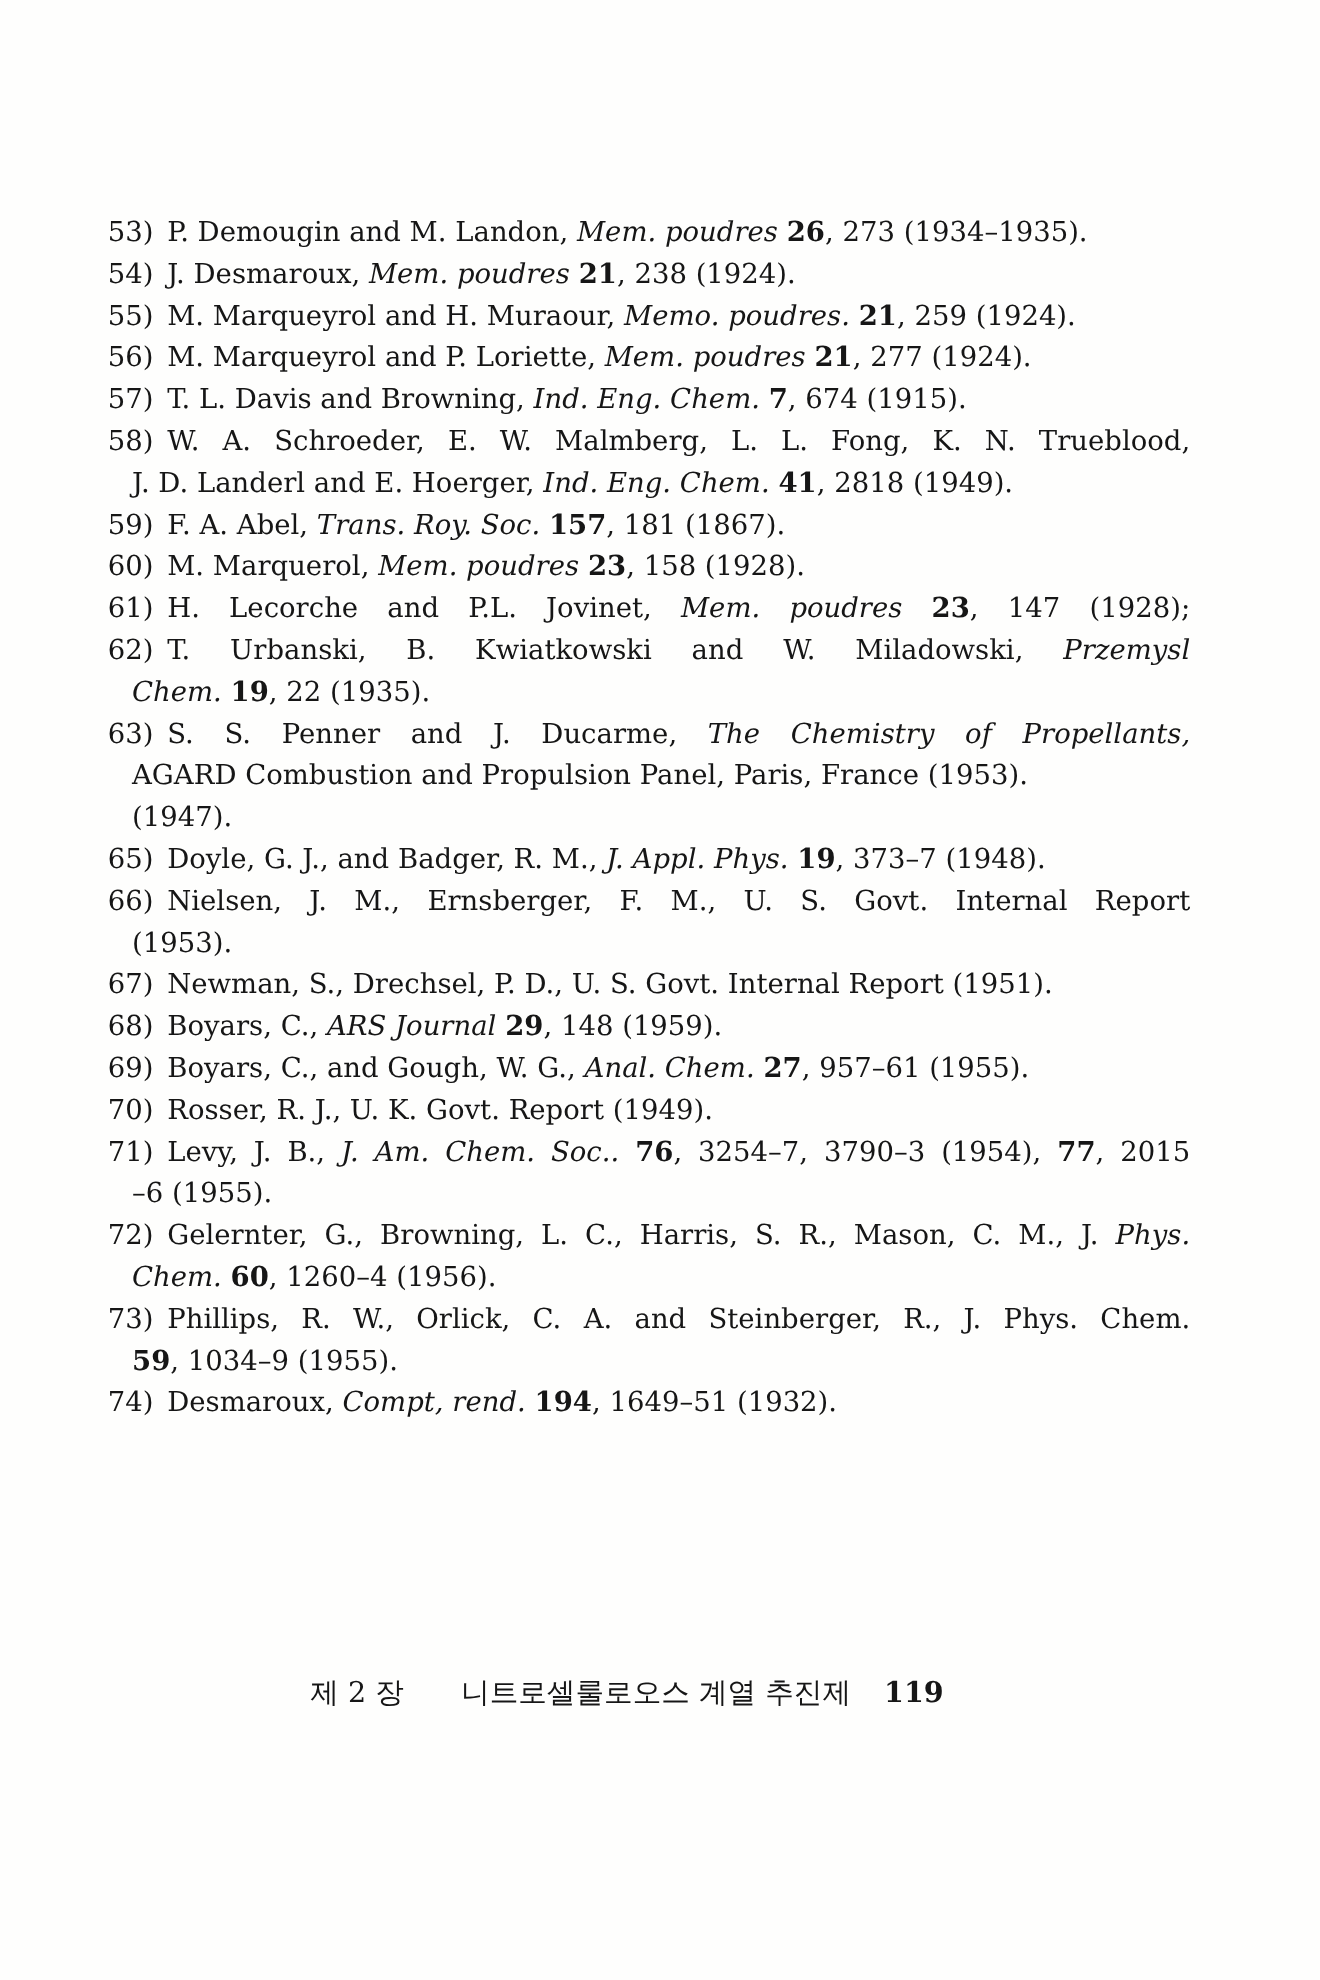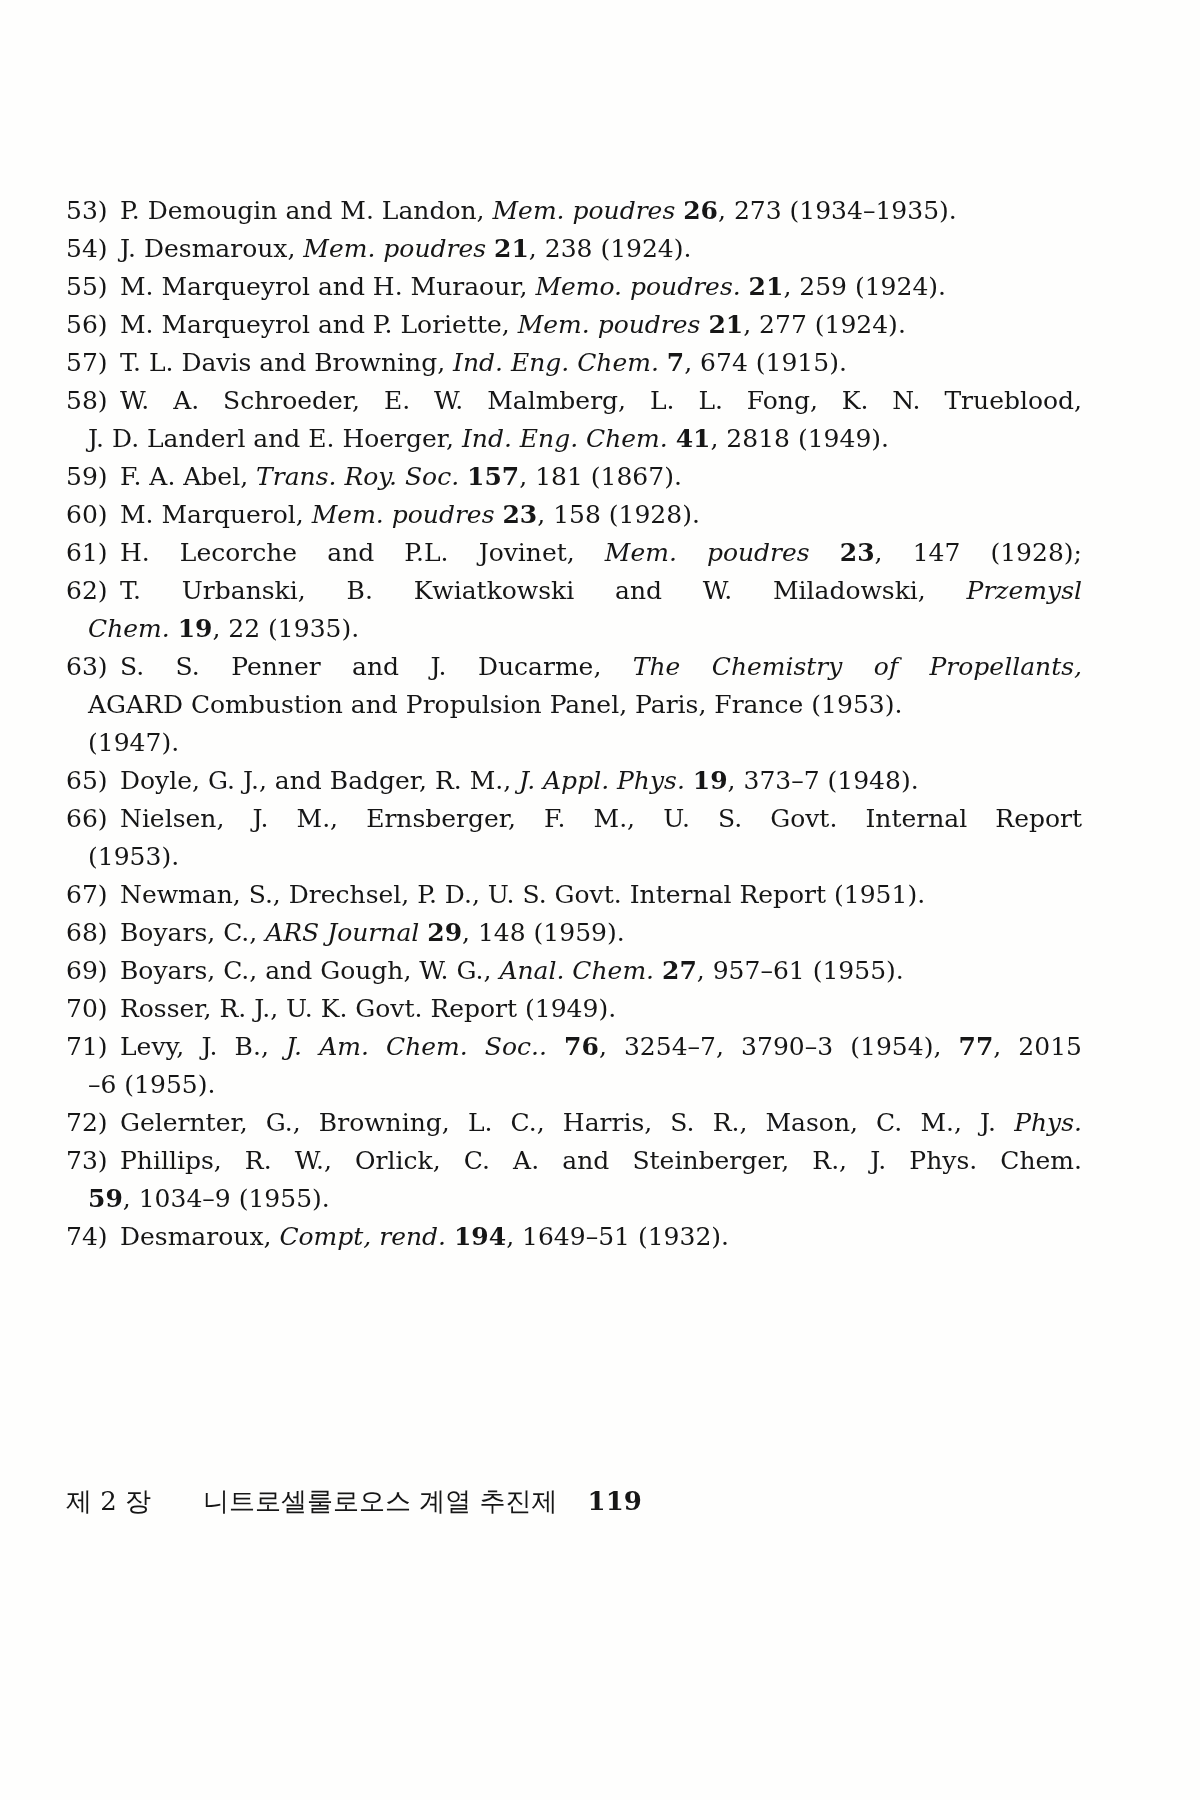--- a/index.html
+++ b/index.html
@@ -12,21 +12,21 @@
     background: #fefefd;
     color: #161616;
     font-family: "DejaVu Serif", "Liberation Serif", serif;
     overflow: hidden;
     position: relative;
   }
   .page {
     box-sizing: border-box;
     width: 1200px;
     height: 1800px;
-    padding: 192px 118px 0 66px;
+    padding: 192px 118px 0 98px;
   }
   .ref-list {
     font-size: 25px;
     line-height: 38px;
   }
   .ref { margin: 0; }
   .ref-line {
     text-align: left;
     white-space: normal;
   }
@@ -42,21 +42,21 @@
     width: 54px;
     text-align: left;
   }
   .rm { font-style: normal; font-weight: 400; }
   .it { font-style: italic; font-weight: 400; }
   .bd { font-style: normal; font-weight: 700; }
   .footer {
     margin-top: 228px;
     padding-right: 40px;
     display: flex;
-    justify-content: flex-start;
+    justify-content: center;
     align-items: baseline;
     font-size: 26px;
     line-height: 34px;
   }
   .footer .chapter-label { margin-right: 20px; }
   .footer .chapter-title { margin-right: 30px; margin-left: 32px; }
   .footer .page-number { font-weight: 700; }
 </style>
 </head>
 <body style="background: rgb(254, 254, 253); color: rgb(22, 22, 22);">
@@ -120,20 +120,21 @@
       </div>
       <div class="ref">
         <div class="ref-line"><span class="ref-num">70)</span><span class="rm">Rosser, R. J., U. K. Govt. Report (1949).</span></div>
       </div>
       <div class="ref">
         <div class="ref-line justify"><span class="ref-num">71)</span><span class="rm">Levy, J. B., </span><span class="it">J. Am. Chem. Soc..</span><span class="rm"> </span><span class="bd">76</span><span class="rm">, 3254–7, 3790–3 (1954), </span><span class="bd">77</span><span class="rm">, 2015</span></div>
         <div class="ref-line cont"><span class="rm">–6 (1955).</span></div>
       </div>
       <div class="ref">
         <div class="ref-line justify"><span class="ref-num">72)</span><span class="rm">Gelernter, G., Browning, L. C., Harris, S. R., Mason, C. M., J. </span><span class="it">Phys.</span></div>
+        <div class="ref-line cont"><span class="it">Chem. </span><span class="bd">60</span><span class="rm">, 1260–4 (1956).</span></div>
       </div>
       <div class="ref">
         <div class="ref-line justify"><span class="ref-num">73)</span><span class="rm">Phillips, R. W., Orlick, C. A. and Steinberger, R., J. Phys. Chem.</span></div>
         <div class="ref-line cont"><span class="bd">59</span><span class="rm">, 1034–9 (1955).</span></div>
       </div>
       <div class="ref">
         <div class="ref-line"><span class="ref-num">74)</span><span class="rm">Desmaroux, </span><span class="it">Compt, rend. </span><span class="bd">194</span><span class="rm">, 1649–51 (1932).</span></div>
       </div>
     </div>
 

